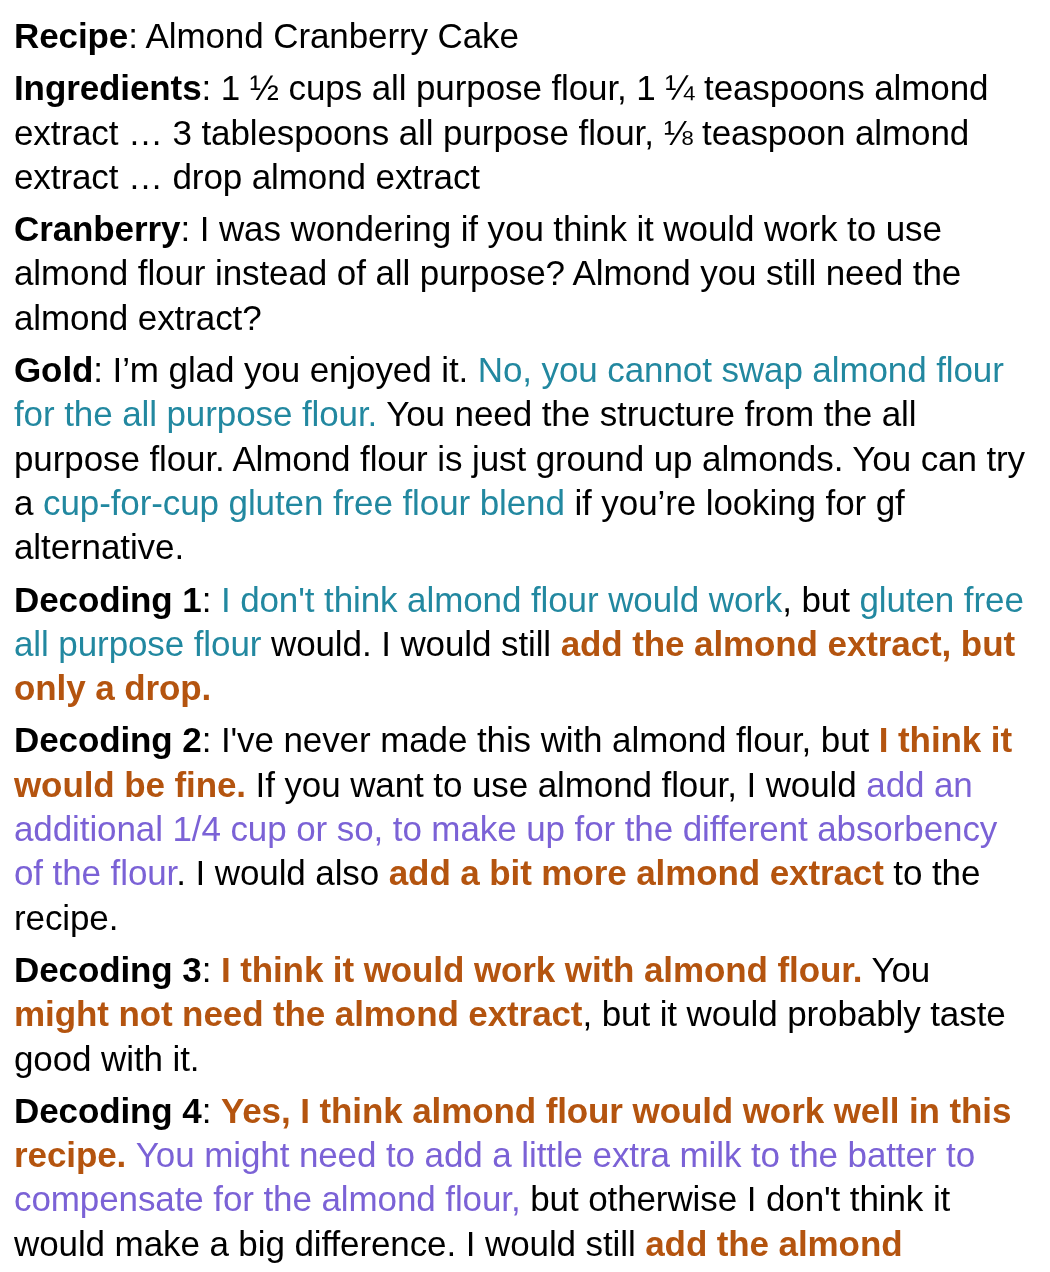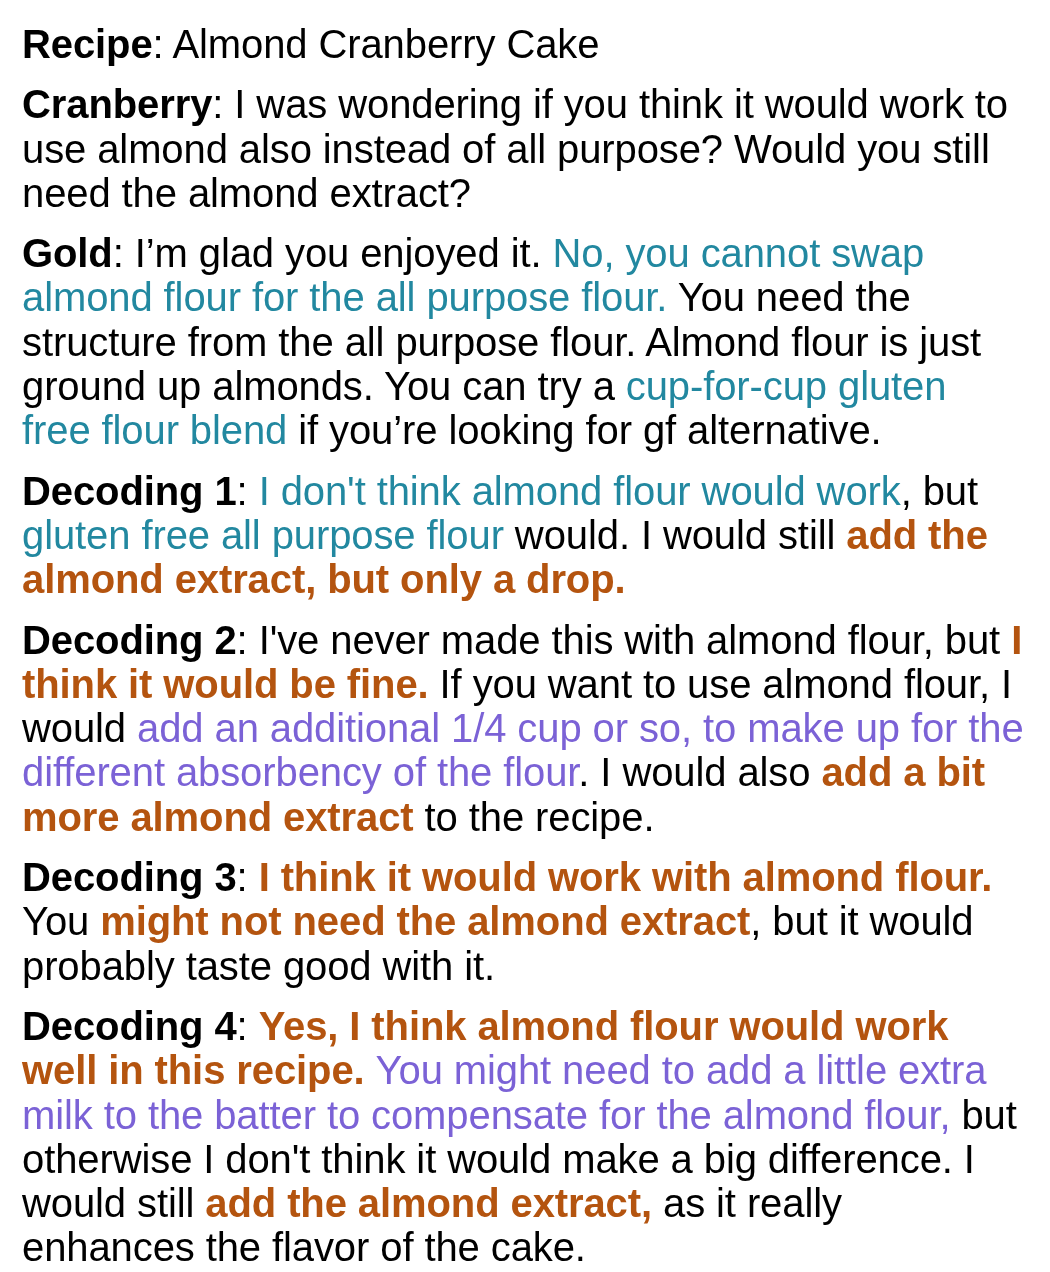--- a/index.html
+++ b/index.html
@@ -12,24 +12,24 @@
     min-height: 1272px;
     font-family: "Liberation Sans", sans-serif;
     color: #000000;
   }
   #doc {
     padding: 6px 10px 10px 6px;
     box-sizing: border-box;
     width: 1050px;
   }
   .block {
-    font-size: 40px;
+    font-size: 35px;
     line-height: 44.3px;
     letter-spacing: -0.1px;
-    margin: 16px;
+    margin: 8px;
     padding: 0;
     word-wrap: break-word;
   }
   .lbl {
     font-weight: bold;
     color: #000000;
   }
   .t-black { color: #000000; }
   .t-teal  { color: #2288a0; }
   .t-brown { color: #b4540f; font-weight: bold; }
@@ -37,23 +37,26 @@
 </style>
 </head>
 <body>
 
 <div id="doc">
 
   <p class="block">
     <span class="lbl">Recipe</span><span class="lbl-sep">: </span><span class="t-black" style="color: rgb(0, 0, 0);">Almond Cranberry Cake</span>
   </p>
 
+  <p class="block">
+    <span class="lbl">Ingredients</span><span class="lbl-sep">: </span><span class="t-black" style="color: rgb(0, 0, 0);">1 ½ cups all purpose flour, 1 ¼ teaspoons almond extract … 3 tablespoons all purpose flour, ⅛ teaspoon almond extract … drop almond extract</span>
+  </p>
 
   <p class="block">
-    <span class="lbl">Cranberry</span><span class="lbl-sep">: </span><span class="t-black" style="color: rgb(0, 0, 0);">I was wondering if you think it would work to use almond also instead of all purpose? Would you still need the almond extract?</span>
+    <span class="lbl">Cranberry</span><span class="lbl-sep">: </span><span class="t-black" style="color: rgb(0, 0, 0);">I was wondering if you think it would work to use almond flour instead of all purpose? Almond you still need the almond extract?</span>
   </p>
 
   <p class="block">
     <span class="lbl">Gold</span><span class="lbl-sep">: </span><span class="t-black" style="color: rgb(0, 0, 0);">I’m glad you enjoyed it. </span><span class="t-teal" style="color: rgb(34, 136, 160);">No, you cannot swap almond flour for the all purpose flour.</span><span class="t-black" style="color: rgb(0, 0, 0);"> You need the structure from the all purpose flour. Almond flour is just ground up almonds. You can try a </span><span class="t-teal" style="color: rgb(34, 136, 160);">cup-for-cup gluten free flour blend</span><span class="t-black" style="color: rgb(0, 0, 0);"> if you’re looking for gf alternative.</span>
   </p>
 
   <p class="block">
     <span class="lbl">Decoding 1</span><span class="lbl-sep">: </span><span class="t-teal" style="color: rgb(34, 136, 160);">I don't think almond flour would work</span><span class="t-black" style="color: rgb(0, 0, 0);">, but </span><span class="t-teal" style="color: rgb(34, 136, 160);">gluten free all purpose flour</span><span class="t-black" style="color: rgb(0, 0, 0);"> would.  I would still </span><span class="t-brown" style="color: rgb(180, 84, 15);">add the almond extract, but only a drop.</span>
   </p>
 

